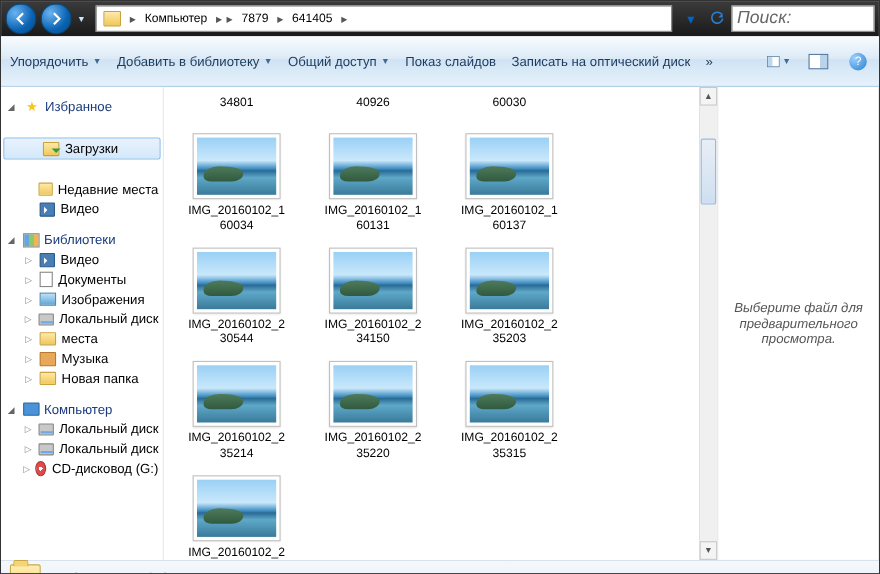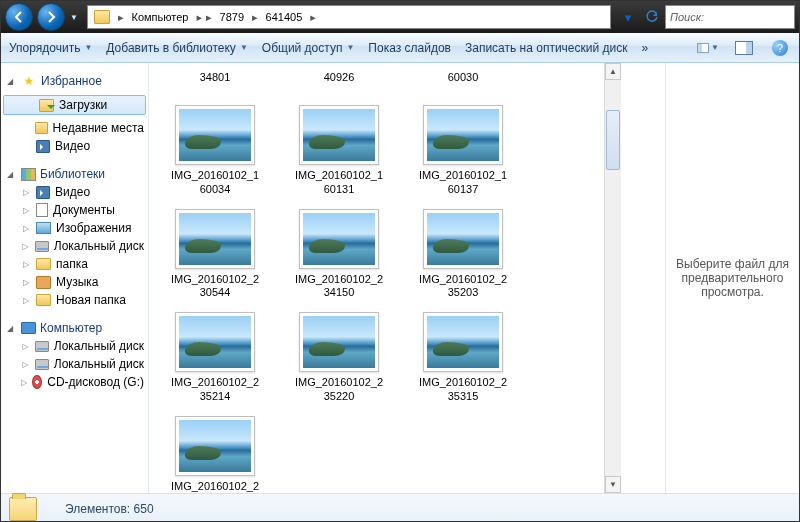--- a/index.html
+++ b/index.html
@@ -8,72 +8,72 @@
 
 .navbar { height: 32px; background: linear-gradient(#3b3b3b,#1a1a1a); display: flex; align-items: center; padding: 0 4px; gap: 2px; }
 .nav-btn { width: 26px; height: 26px; border-radius: 3px; display: flex; align-items: center; justify-content: center; color: #fff; }
 .nav-back, .nav-fwd { width: 28px; height: 28px; border-radius: 50%; background: radial-gradient(circle at 30% 30%, #6ab4f0, #0a63b3 60%, #054a86); display: flex; align-items: center; justify-content: center; color:#fff; font-size:14px; border:1px solid #0a4a7a; }
 .nav-fwd { margin-left: 2px; }
 .addr { flex: 1; height: 24px; background: #fff; border: 1px solid #888; margin: 0 4px; display: flex; align-items: center; font-size: 11px; color: #000; overflow:hidden; }
 .addr .seg { padding: 0 6px; display:flex; align-items:center; gap:4px; height:100%; }
 .addr .sep { color:#555; padding:0 2px; }
 .folder-ico { width:16px; height:14px; background: linear-gradient(#ffe9a8,#f0c85a); border:1px solid #c9a33a; border-radius:1px; }
 .addr-ref { width:22px; height:22px; display:flex; align-items:center; justify-content:center; color:#06c; font-size:13px; }
-.search { width: 130px; height: 24px; background:#fff; border:1px solid #888; display:flex; align-items:center; padding:0 4px; font-size:11px; color:#666; font-style:italic; }
-
-
-.toolbar { height: 30px; background: linear-gradient(#f8fcff,#dceaf6 45%,#cfe3f4 46%,#e6f1fb); border-bottom:1px solid #aacbe4; display:flex; align-items:center; padding:0 8px; gap:14px; font-size:12px; color:#1a3b5d; }
+.search { width: 130px; height: 24px; background:#fff; border:1px solid #888; display:flex; align-items:center; padding:0 4px; font-size:16px; color:#666; font-style:italic; }
+
+
+.toolbar { height: 46px; background: linear-gradient(#f8fcff,#dceaf6 45%,#cfe3f4 46%,#e6f1fb); border-bottom:1px solid #aacbe4; display:flex; align-items:center; padding:0 8px; gap:14px; font-size:12px; color:#1a3b5d; }
 .toolbar .item { display:flex; align-items:center; gap:4px; cursor:default; }
 .toolbar .drop { font-size:8px; color:#416a91; }
 .toolbar .spacer { flex:1; }
 .toolbar .icon-btn { width:22px; height:22px; display:flex; align-items:center; justify-content:center; }
 .view-pane-ico { width:18px; height:14px; border:1px solid #5a7ca0; background:linear-gradient(90deg,#fff 60%,#b9d4ea 60%); }
 .help-ico { width:16px; height:16px; border-radius:50%; background:radial-gradient(circle at 30% 30%,#9bd0ff,#2a7ed0); color:#fff; font-size:11px; display:flex; align-items:center; justify-content:center; }
 
 
 .main { display:flex; height: calc(522px - 32px - 30px - 30px); }
 .sidebar { width: 148px; border-right:1px solid #e1e8ef; overflow:hidden; background:#fff; font-size:12px; padding:4px 0; }
 .side-group { padding: 4px 0 6px; }
 .side-head { display:flex; align-items:center; gap:4px; padding:2px 6px; color:#1a3b7d; }
 .side-head .exp { font-size:8px; color:#666; width:10px; }
 .side-item { display:flex; align-items:center; gap:5px; padding:2px 4px 2px 20px; color:#000; white-space:nowrap; overflow:hidden; }
-.side-item.sel { background:linear-gradient(#e8f2fd,#d4e8fb); border:1px solid #8abce9; border-radius:2px; margin:4px 2px; }
+.side-item.sel { background:linear-gradient(#e8f2fd,#d4e8fb); border:1px solid #8abce9; border-radius:2px; margin:18px 2px; }
 .ico { width:16px; height:16px; display:inline-flex; align-items:center; justify-content:center; font-size:12px; }
 .ico-star { color:#f5c518; }
 .ico-dl { width:15px; height:13px; background:linear-gradient(#ffe9a8,#f0c85a); border:1px solid #c9a33a; border-radius:1px; position:relative; }
 .ico-dl::after { content:""; position:absolute; right:-2px; bottom:-2px; border:4px solid transparent; border-top-color:#3a9a3a; }
 .ico-folder { width:15px; height:12px; background:linear-gradient(#ffe9a8,#f0c85a); border:1px solid #c9a33a; border-radius:1px; }
 .ico-desk { width:15px; height:11px; background:#3a93d8; border:1px solid #1a5a90; border-radius:1px; }
 .ico-vid { width:14px; height:13px; background:#4a7fb5; border:1px solid #2a5a8a; border-radius:1px; position:relative; }
 .ico-vid::before{content:"";position:absolute;left:3px;top:3px;border:3px solid transparent;border-left-color:#fff;}
 .ico-lib { width:15px; height:13px; background:linear-gradient(90deg,#5fa8e0 33%,#8fc86a 33% 66%,#f0b450 66%); border:1px solid #888; }
 .ico-doc { width:12px; height:14px; background:#fff; border:1px solid #888; }
 .ico-img { width:15px; height:12px; background:linear-gradient(#bfe0f5,#5fa8d8); border:1px solid #4a8ab5; }
 .ico-mus { width:15px; height:13px; background:#e8a85a; border:1px solid #b57a2a; border-radius:1px; }
 .ico-comp { width:15px; height:12px; background:#4a93d8; border:1px solid #2a6aa0; border-radius:1px; }
 .ico-drv { width:15px; height:11px; background:#c8c8c8; border:1px solid #888; border-radius:1px; position:relative; }
 .ico-drv::after{content:"";position:absolute;left:1px;bottom:1px;width:11px;height:2px;background:#6aaaea;}
 .ico-cd { width:14px; height:14px; border-radius:50%; background:radial-gradient(circle,#fff 25%,#e04a4a 25%); border:1px solid #a33; }
 
-.content { flex:1; display:flex;gap:44px; }
+.content { flex:1; display:flex; }
 .files { flex:1; overflow:auto; position:relative; padding: 0 6px 6px; background:#fff; }
 .files-grid { display:flex; flex-wrap:wrap; gap:4px 4px; align-content:flex-start; }
 .file { width:120px; display:flex; flex-direction:column; align-items:center; padding:4px; font-size:11px; text-align:center; color:#000; }
 .thumb { width:80px; height:60px; border:1px solid #bfbfbf; padding:3px; background:#fff; box-shadow:0 1px 2px rgba(0,0,0,0.12); }
 .thumb-inner { width:100%; height:100%; background:linear-gradient(#9ad0f5 0%,#c9e8fb 40%,#3a8abf 55%,#2a6a95 58%,#5fa8c8 70%,#3a7a9a 100%); position:relative; }
 .thumb-inner::before { content:""; position:absolute; left:6px; right:30px; top:26px; height:14px; background:linear-gradient(#4f7a5a,#2f5a3f); border-radius:40% 60% 30% 20% / 60% 40% 50% 30%; }
 .fname { margin-top:4px; line-height:1.25; word-break:break-word; }
 .file.label-only { height: 34px; justify-content:flex-start; }
 
 .scroll { width:17px; background:#f0f0f0; border-left:1px solid #d8d8d8; display:flex; flex-direction:column; }
 .scroll .btn { height:17px; background:#f4f4f4; border:1px solid #c8c8c8; display:flex; align-items:center; justify-content:center; font-size:8px; color:#555; }
 .scroll .track { flex:1; position:relative; }
 .scroll .thumb-bar { position:absolute; left:1px; right:1px; top:30px; height:60px; background:linear-gradient(#e8eef5,#cfdff0); border:1px solid #9abad8; border-radius:2px; }
 
-.preview { width:134px; border-left:1px solid #e1e8ef; display:flex; align-items:center; justify-content:center; font-size:12px; color:#555; text-align:center; padding:0 6px; }
+.preview { width:147px; border-left:1px solid #e1e8ef; display:flex; align-items:center; justify-content:center; font-size:12px; color:#555; text-align:center; padding:0 6px;font-style:italic; }
 
 
 .status { height:30px; border-top:1px solid #d8e2ec; background:linear-gradient(#f4f8fc,#e8f0f8); display:flex; align-items:center; padding:0 8px; gap:28px; font-size:12px; color:#2a4a6a; }
 .status .big-folder { width:28px; height:24px; background:linear-gradient(#ffeeb0,#f5d477); border:1px solid #caa64a; border-radius:2px; position:relative; }
 .status .big-folder::before{content:"";position:absolute;top:-5px;left:2px;width:12px;height:5px;background:#f5d477;border:1px solid #caa64a;border-bottom:none;border-radius:2px 2px 0 0;}
 </style>
 </head>
 <body>
 
 <div class="navbar">
@@ -209,21 +209,21 @@
             <span>Изображения</span>
           </div>
           <div class="side-item">
             <span class="exp" style="width: 10px; font-size: 8px; color: rgb(136, 136, 136); display: inline-block; text-align: center;">▷</span>
             <span class="ico ico-drv"></span>
             <span>Локальный диск</span>
           </div>
           <div class="side-item">
             <span class="exp" style="width: 10px; font-size: 8px; color: rgb(136, 136, 136); display: inline-block; text-align: center;">▷</span>
             <span class="ico ico-folder"></span>
-            <span>папка</span>
+            <span>места</span>
           </div>
           <div class="side-item">
             <span class="exp" style="width: 10px; font-size: 8px; color: rgb(136, 136, 136); display: inline-block; text-align: center;">▷</span>
             <span class="ico ico-mus"></span>
             <span>Музыка</span>
           </div>
           <div class="side-item">
             <span class="exp" style="width: 10px; font-size: 8px; color: rgb(136, 136, 136); display: inline-block; text-align: center;">▷</span>
             <span class="ico ico-folder"></span>
             <span>Новая папка</span>

